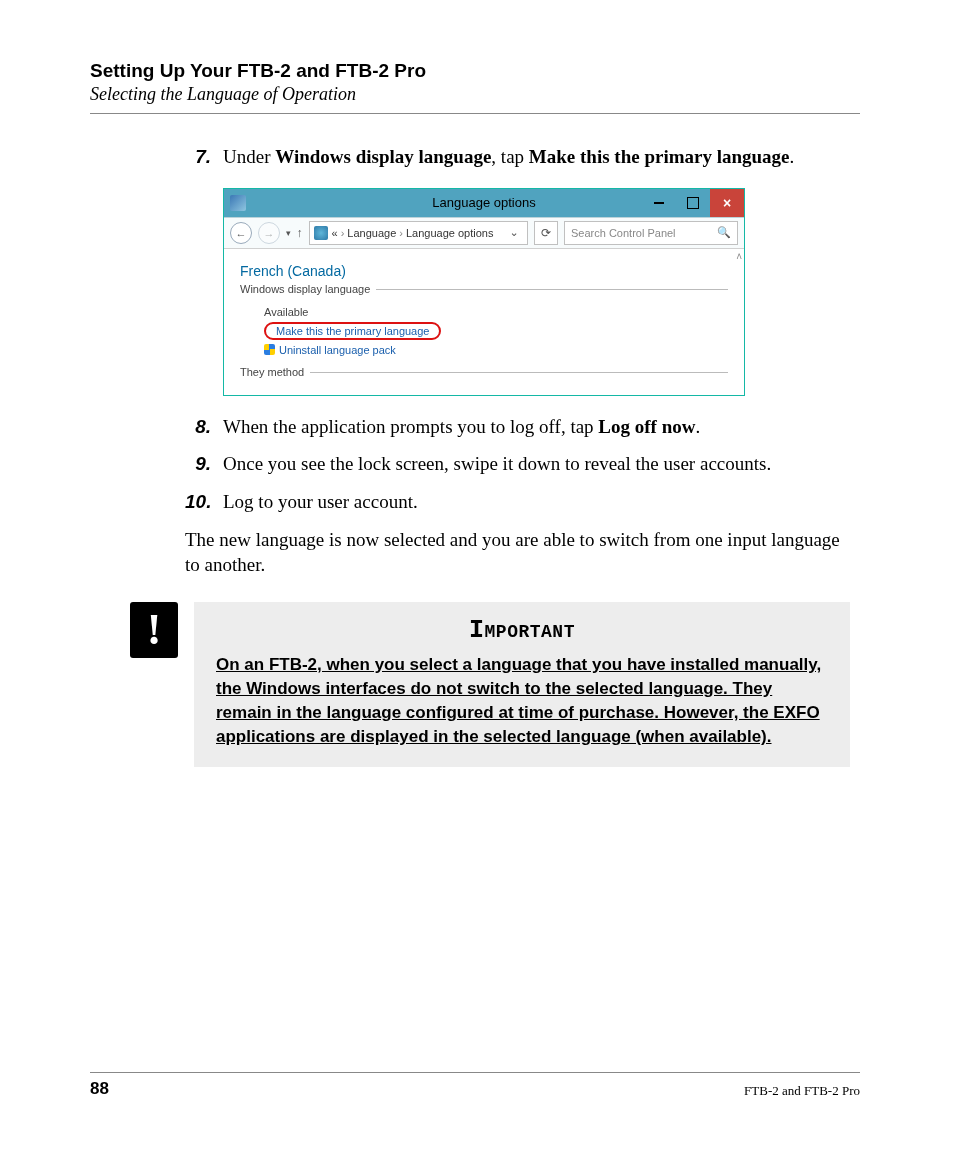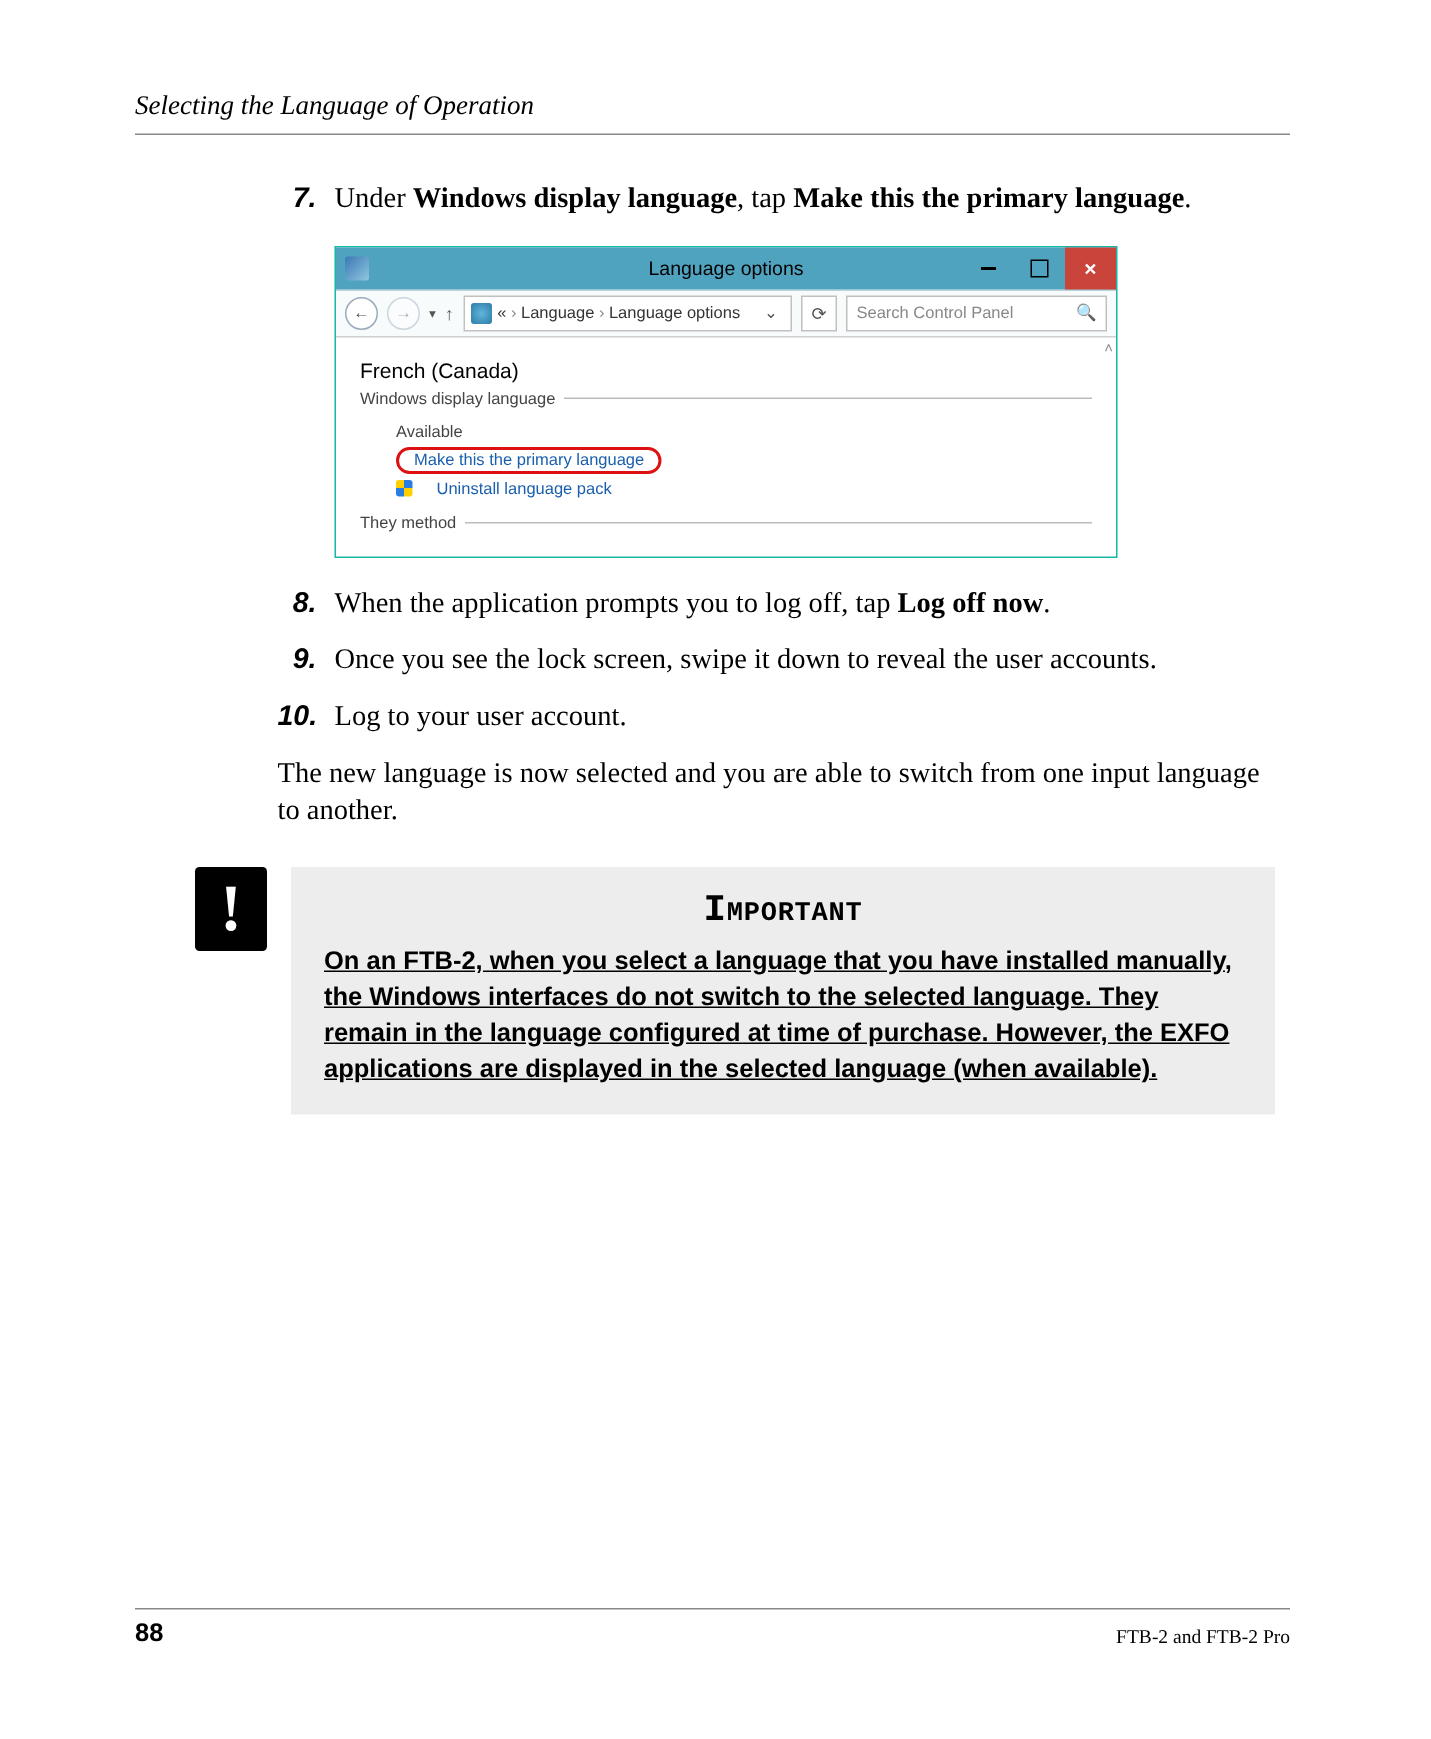--- a/index.html
+++ b/index.html
@@ -122,35 +122,35 @@
     width:160px;height:22px;border:1px solid #c0c0c0;background:#fff;
     display:flex;align-items:center;padding:0 6px;color:#888;font-size:11px;justify-content:space-between;
   }
   .panel{
     padding:14px 16px 8px 16px;
     position:relative;
   }
   .panel .scroll-ind{
     position:absolute;right:2px;top:2px;color:#888;font-size:10px;
   }
-  .lang-title{color:#000000;font-size:14px;margin-bottom:10px;}
+  .lang-title{color:#0369a1;font-size:14px;margin-bottom:10px;}
   .fieldset{
     border:none;border-top:1px solid #bbb;padding:0;margin:0 0 10px 0;
   }
   .fieldset .legend{
     display:inline-block;background:#fff;color:#444;font-size:11px;
     transform:translateY(-8px);padding-right:6px;
   }
   .fieldset .inner{padding:2px 0 6px 24px;}
   .avail{font-size:11px;color:#444;margin-bottom:4px;}
   .primary-link{
     display:inline-block;border:2px solid #d11;border-radius:11px;
     padding:1px 10px;color:#1a5fad;font-size:11px;margin-bottom:4px;
   }
-  .uninstall{color:#1a5fad;font-size:11px;display:flex;align-items:center;gap:16px;}
+  .uninstall{color:#1a5fad;font-size:11px;display:flex;align-items:center;gap:4px;}
   .shield{
     width:11px;height:11px;border-radius:2px;
     background:conic-gradient(#2a7de1 0 25%,#ffcf00 0 50%,#2a7de1 0 75%,#ffcf00 0 100%);
   }
 
   .important-block{
     display:flex;align-items:flex-start;margin-top:24px;
     gap:16px;
   }
   .important-icon{
@@ -180,20 +180,21 @@
     display:flex;justify-content:space-between;align-items:flex-end;
     font-size:14px;
   }
   .footer .pnum{font-weight:700;font-size:17px;font-family:"Segoe UI",Arial,sans-serif;}
   .footer .prod{font-size:13px;margin-left:20px;}
 </style>
 </head>
 <body>
 
 <div class="page">
+  <div class="heading-main">Setting Up Your FTB-2 and FTB-2 Pro</div>
   <div class="heading-sub">Selecting the Language of Operation</div>
   <hr class="divider">
 
   <div class="content">
 
     <div class="step">
       <div class="step-num">7.</div>
       <div class="step-body">
         <span>Under </span><span class="b">Windows display language</span><span>, tap </span><span class="b">Make this the primary language</span><span>.</span>
       </div>

